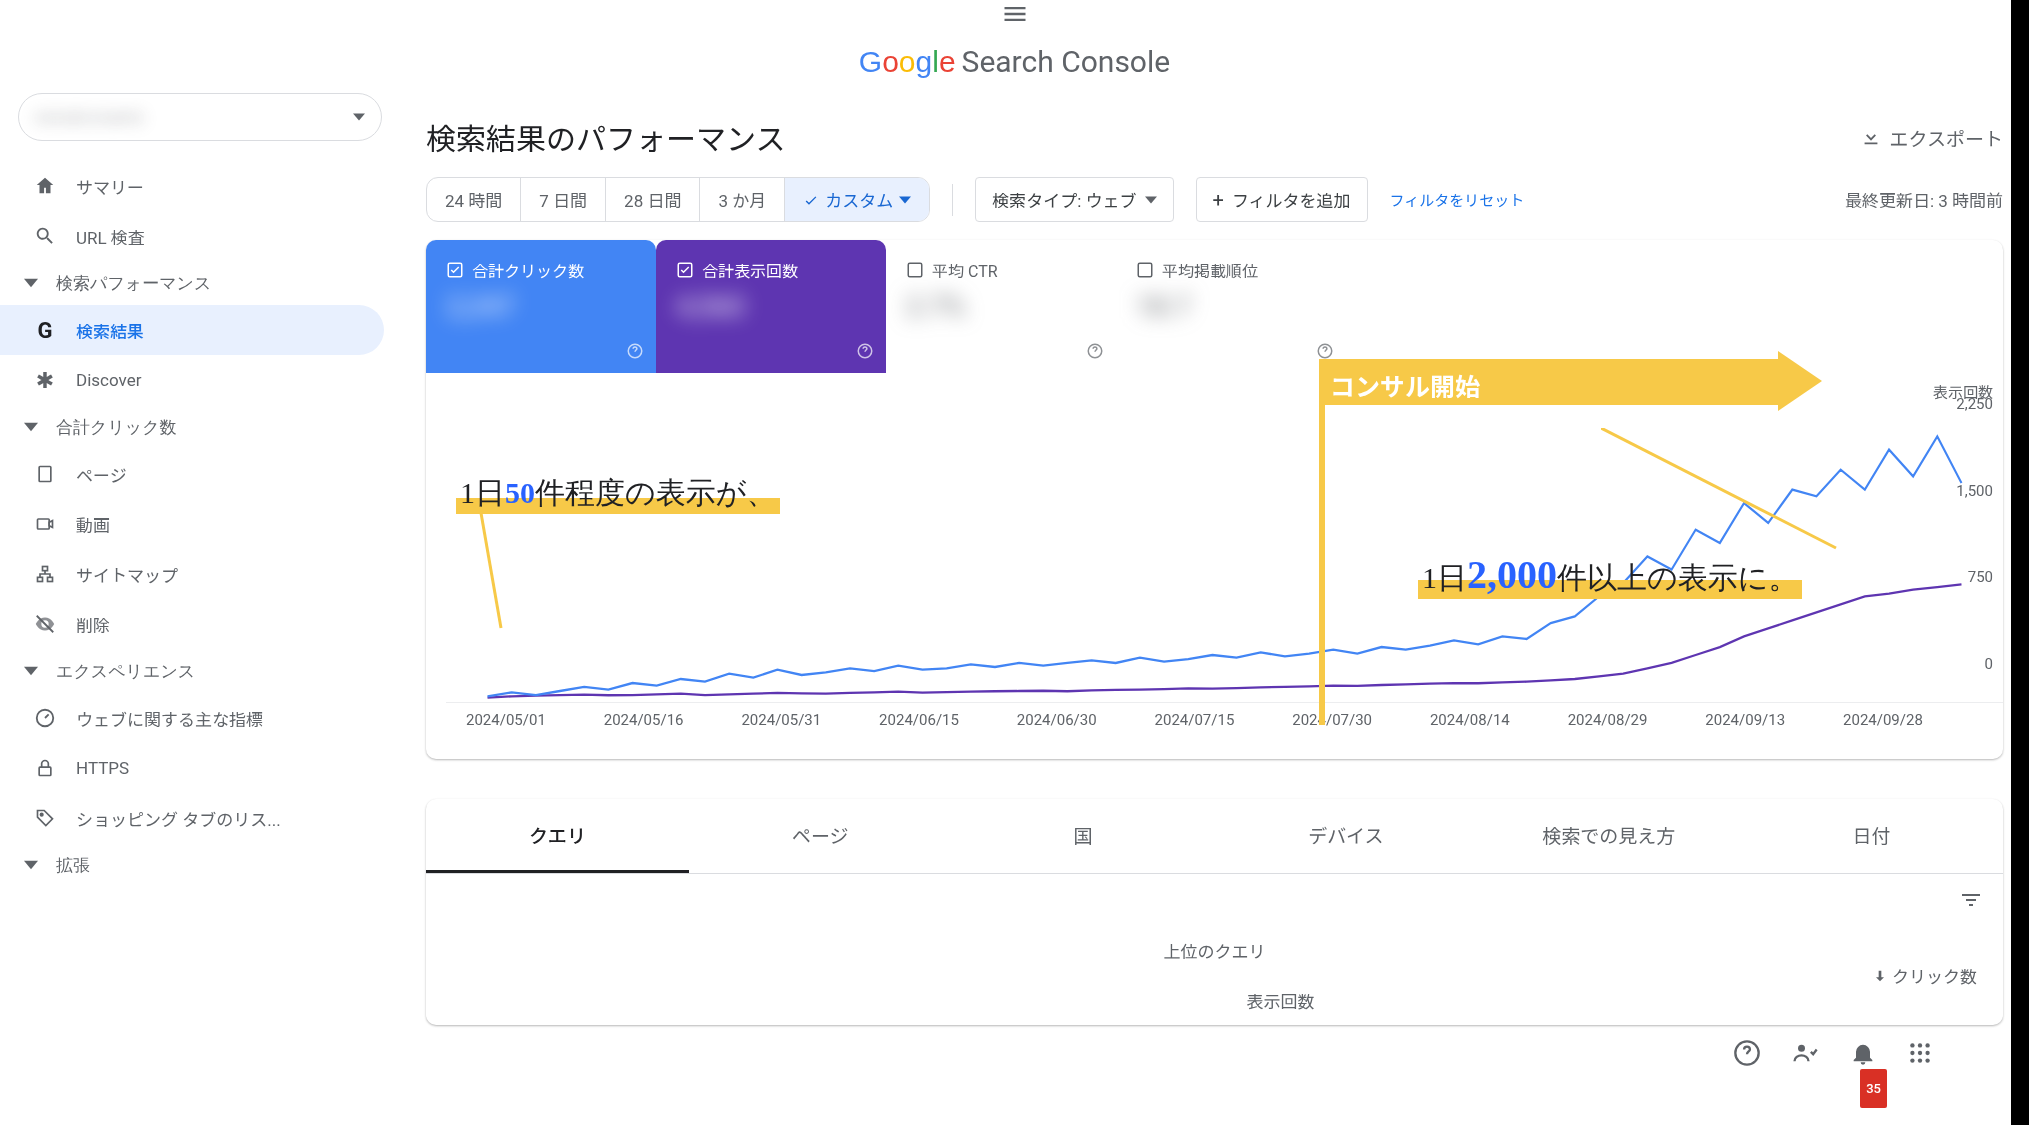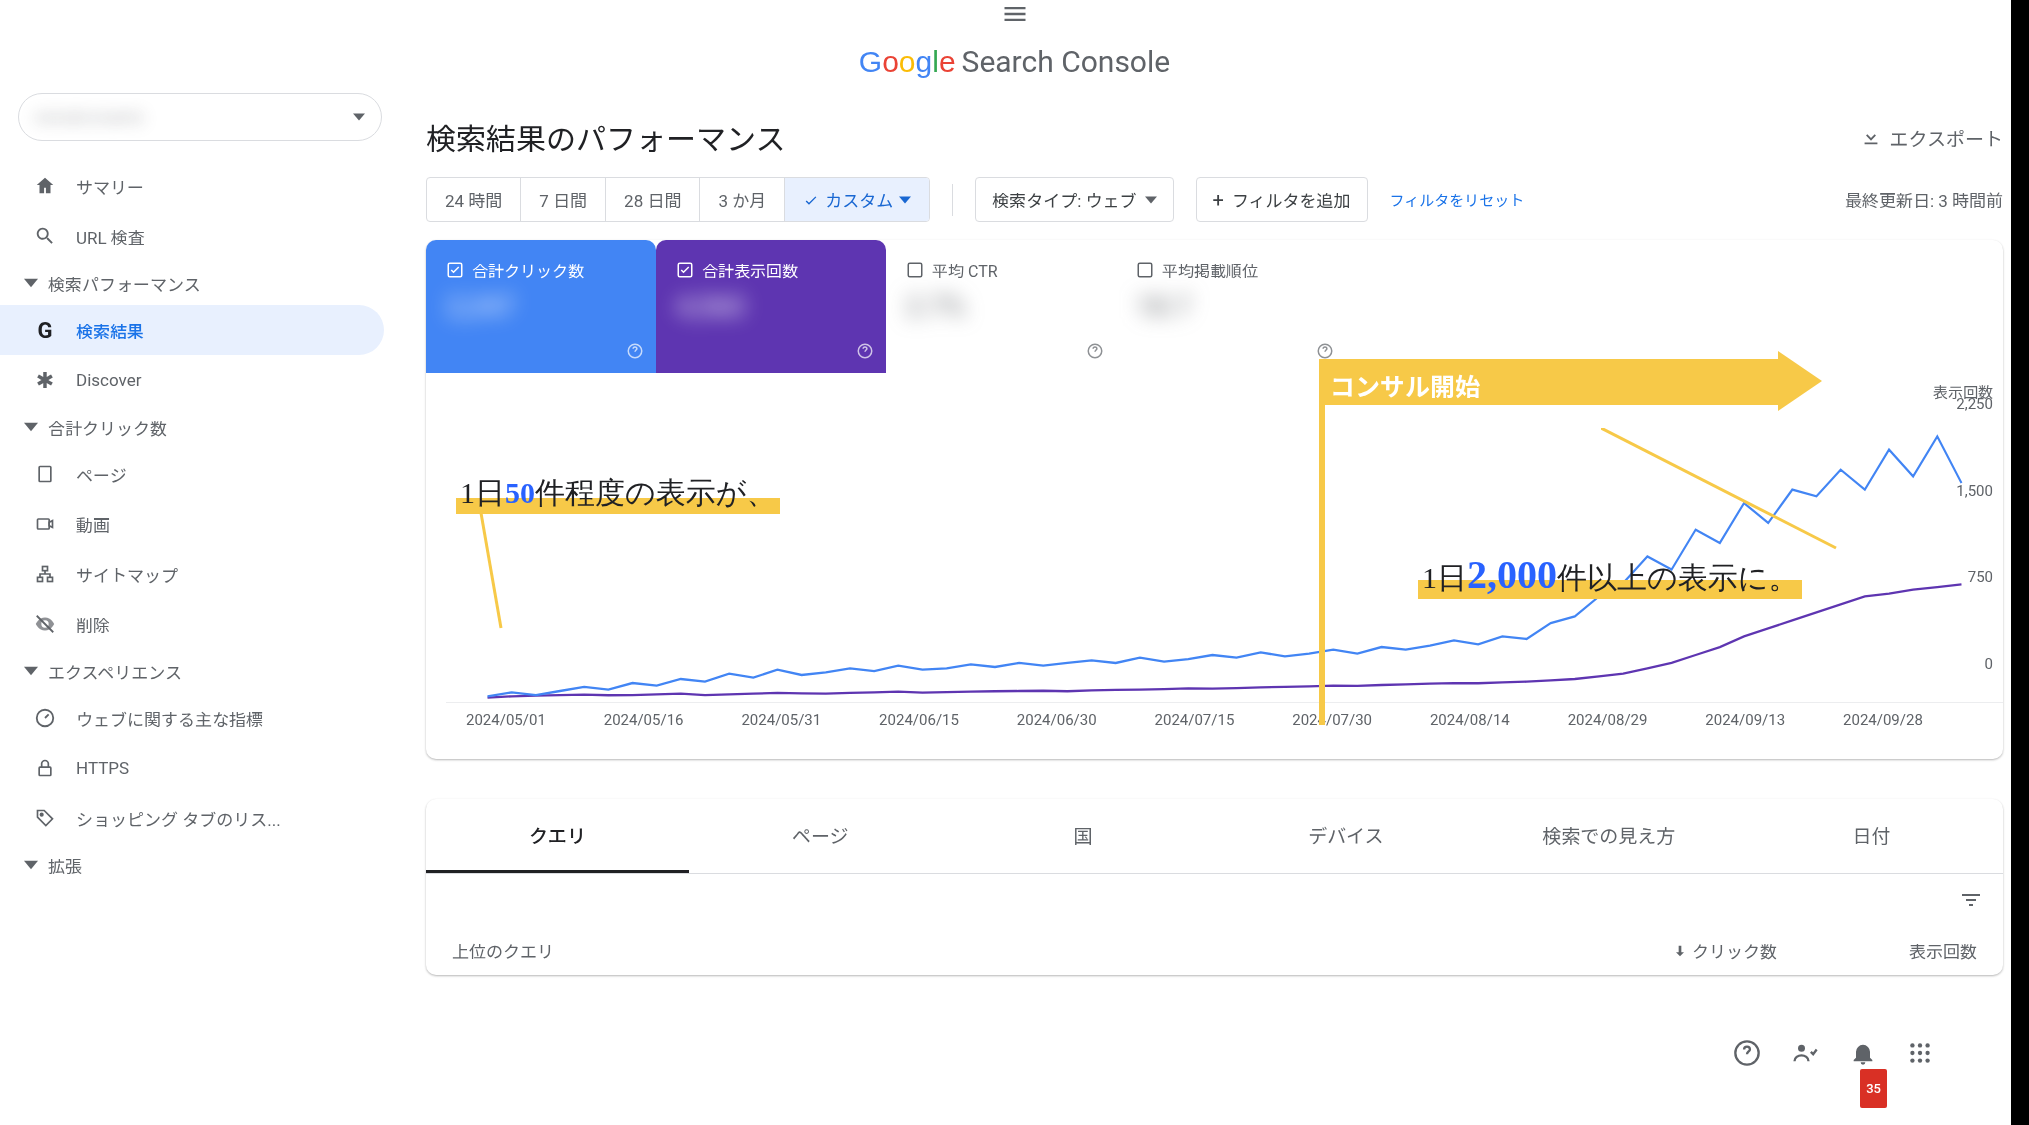--- a/index.html
+++ b/index.html
@@ -15,30 +15,30 @@
   .icon-btn { position: relative; cursor: pointer; display:flex; align-items:center; justify-content:center;}
   .badge { position: absolute; top: -8px; right: -10px; background: #d93025; color: #fff; font-size: 13px; padding: 12px 6px; border-radius: 2px; font-weight:500;margin-top:38px;}
   .avatar-circle { width: 44px; height: 44px; border-radius: 50%; background: #a142f4; }
 
   .layout { display: flex; height: calc(100% - 87px); }
   .sidebar { width: 400px; flex-shrink: 0; padding-top: 6px; }
   .property-sel { margin: 0 18px 20px 18px; height: 48px; border: 1px solid #dadce0; border-radius: 24px; display: flex; align-items: center; padding: 0 16px; color:#5f6368;}
   .nav-item { display: flex; align-items: center; height: 50px; padding: 0 22px 0 32px; gap: 18px; color: #5f6368; cursor: pointer; font-size: 17px; border-radius: 0 25px 25px 0; margin-right: 16px;}
   .nav-item.active { background: #e8f0fe; color: #1a73e8; font-weight: 500;}
   .nav-item.active .nav-icon { color: #202124; }
-  .nav-group { display: flex; align-items: center; height: 44px; padding: 0 22px 0 24px; gap: 10px; color: #5f6368; font-size: 17px; cursor:pointer;}
+  .nav-group { display: flex; align-items: center; height: 44px; padding: 0 22px 0 24px; gap: 18px; color: #5f6368; font-size: 17px; cursor:pointer;font-family:Liberation Serif, serif;}
   .nav-icon { width: 26px; display:flex; align-items:center; justify-content:center; color:#5f6368;}
 
   .main { flex: 1; background: #fff; overflow-y: auto; padding: 0 26px; }
   .page-header { display: flex; align-items: center; padding: 28px 0 18px 0; }
   .page-title { font-size: 30px; color: #202124; font-weight: 400; }
   .export-btn { margin-left: auto; display:flex; align-items:center; gap:8px; color:#5f6368; font-size:19px; cursor:pointer;}
 
   .filter-row { display: flex; align-items: center; gap: 22px; padding-bottom: 18px; }
-  .seg-group { display: flex; border: 1px solid #dadce0; border-radius: 4px; overflow: hidden; }
+  .seg-group { display: flex; border: 1px solid #dadce0; border-radius: 12px; overflow: hidden; }
   .seg-btn { padding: 9px 18px; font-size: 17px; color: #5f6368; border-right: 1px solid #dadce0; cursor:pointer; display:flex; align-items:center; gap:6px;}
   .seg-btn:last-child { border-right: none; }
   .seg-btn.selected { background: #e8f0fe; color: #1967d2; }
   .vdiv { width: 1px; height: 32px; background: #dadce0; }
   .chip { border: 1px solid #dadce0; border-radius: 4px; padding: 9px 16px; font-size: 17px; color: #3c4043; display:flex; align-items:center; gap:8px; cursor:pointer;}
   .link-btn { color: #1a73e8; font-size: 15px; cursor:pointer; }
   .updated { margin-left:auto; color:#5f6368; font-size:17px;}
 
   .card { background: #fff; border-radius: 10px; box-shadow: 0 1px 2px rgba(0,0,0,0.2), 0 1px 3px rgba(0,0,0,0.1); overflow:visible;}
   .metric-tiles { display: flex; }
@@ -60,21 +60,21 @@
   .anno-box { background: linear-gradient(transparent 60%, #f7c948 60%); color:#202124; font-size:30px; font-family: serif; position:absolute; padding: 0 4px;}
   .anno-box .blue { color:#2962ff; font-weight:bold;}
   .anno-bar { position:absolute; background:#f7c948; }
   .anno-vline { position:absolute; width:6px; background:#f7c948;}
   .anno-arrow-head { position:absolute; width:0; height:0; border-top:30px solid transparent; border-bottom:30px solid transparent; border-left:44px solid #f7c948;}
 
   .tabs { display:flex; border-bottom: 1px solid #dadce0;}
   .tab { flex:1; text-align:center; padding:22px 0; font-size:19px; color:#5f6368; cursor:pointer;}
   .tab.active { color:#202124; border-bottom: 3px solid #202124; font-weight:500;}
   .table-toolbar { display:flex; padding:14px 20px; }
-  .table-header { display:flex; padding: 12px 26px; color:#5f6368; font-size:17px; align-items:center;}
+  .table-header { display:flex; padding: 12px 26px; color:#5f6368; font-size:17px; align-items:center;flex-direction:column;}
   .th-clicks { margin-left:auto; display:flex; align-items:center; gap:4px;}
   .th-imp { width:160px; text-align:right; margin-left:40px;}
 
   .scrollbar-black { position:absolute; top:0; right:0; width:18px; height:100%; background:#000;}
 </style>
 </head>
 <body>
 
 <div class="app-bar">
   <div class="hamburger icon-btn">

